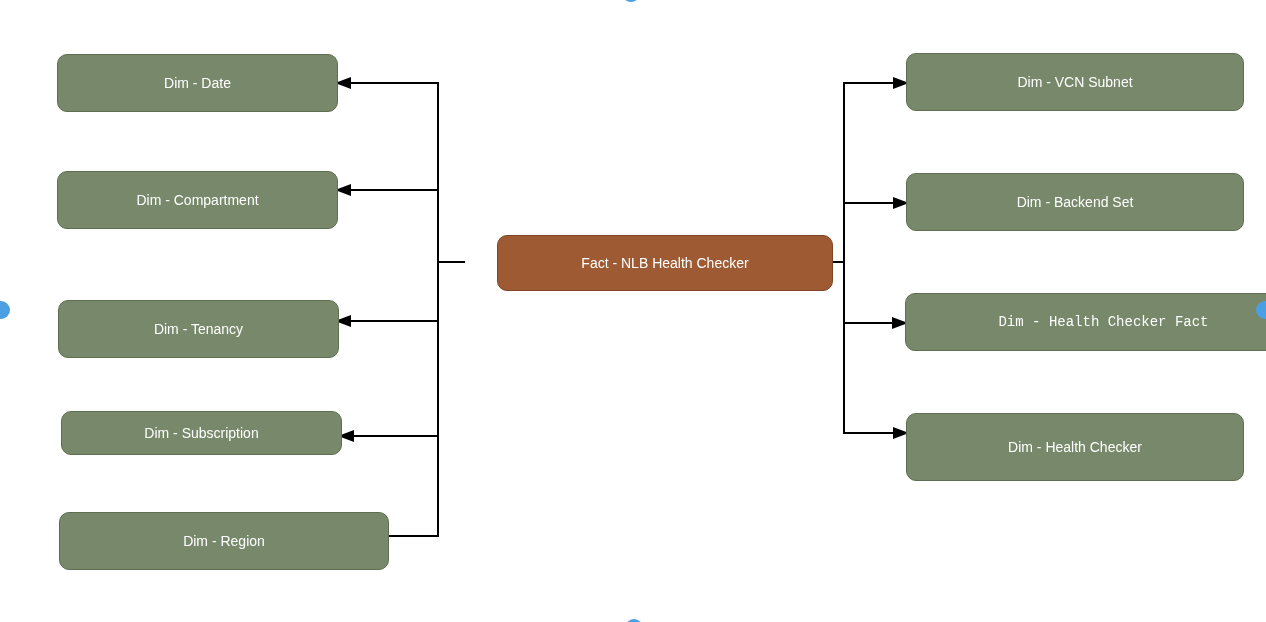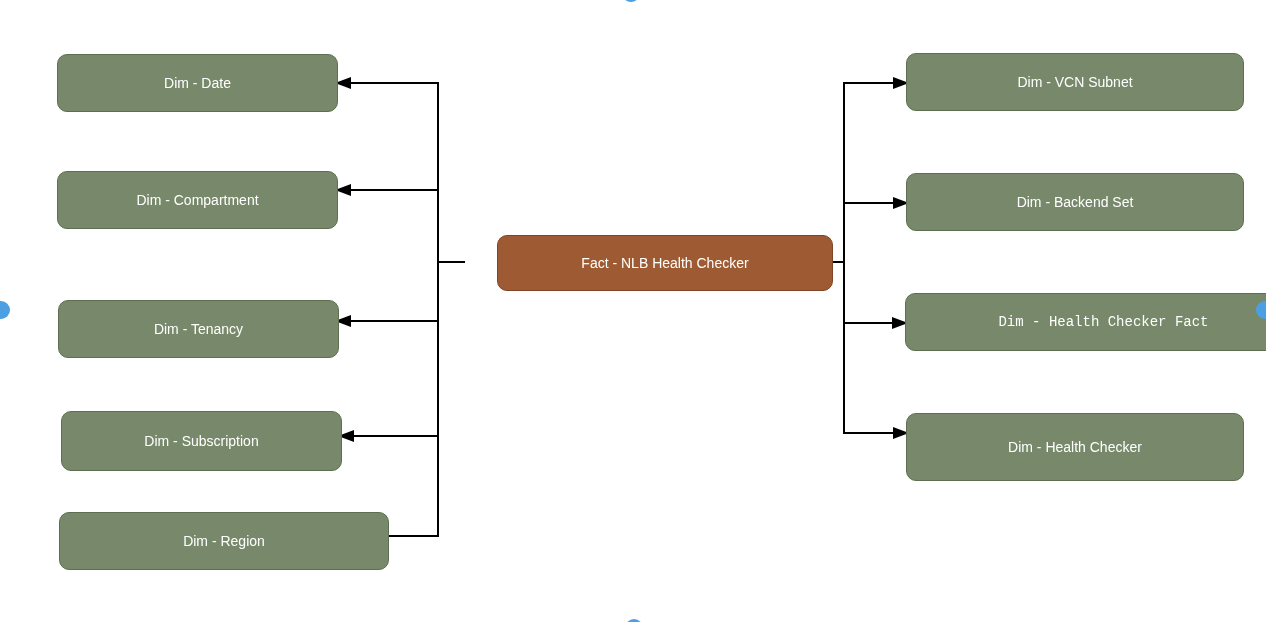--- a/index.html
+++ b/index.html
@@ -82,21 +82,21 @@
 
   <div class="node dim" style="left:57px;  top:54px;  width:281px; height:58px;">
     <span class="node-label">Dim - Date</span>
   </div>
   <div class="node dim" style="left:57px;  top:171px; width:281px; height:58px;">
     <span class="node-label">Dim - Compartment</span>
   </div>
   <div class="node dim" style="left:58px;  top:292px; width:281px; height:58px;margin-top:8px;">
     <span class="node-label">Dim - Tenancy</span>
   </div>
-  <div class="node dim" style="left:61px;  top:411px; width:281px; height:60px;">
+  <div class="node dim" style="left:61px;  top:411px; width:281px; height:44px;">
     <span class="node-label">Dim - Subscription</span>
   </div>
   <div class="node dim" style="left:59px;  top:512px; width:330px; height:58px;">
     <span class="node-label">Dim - Region</span>
   </div>
 
   <div class="node fact" style="left:465px; top:235px; width:336px; height:56px;">
     <span class="node-label">Fact - NLB Health Checker</span>
   </div>
 

